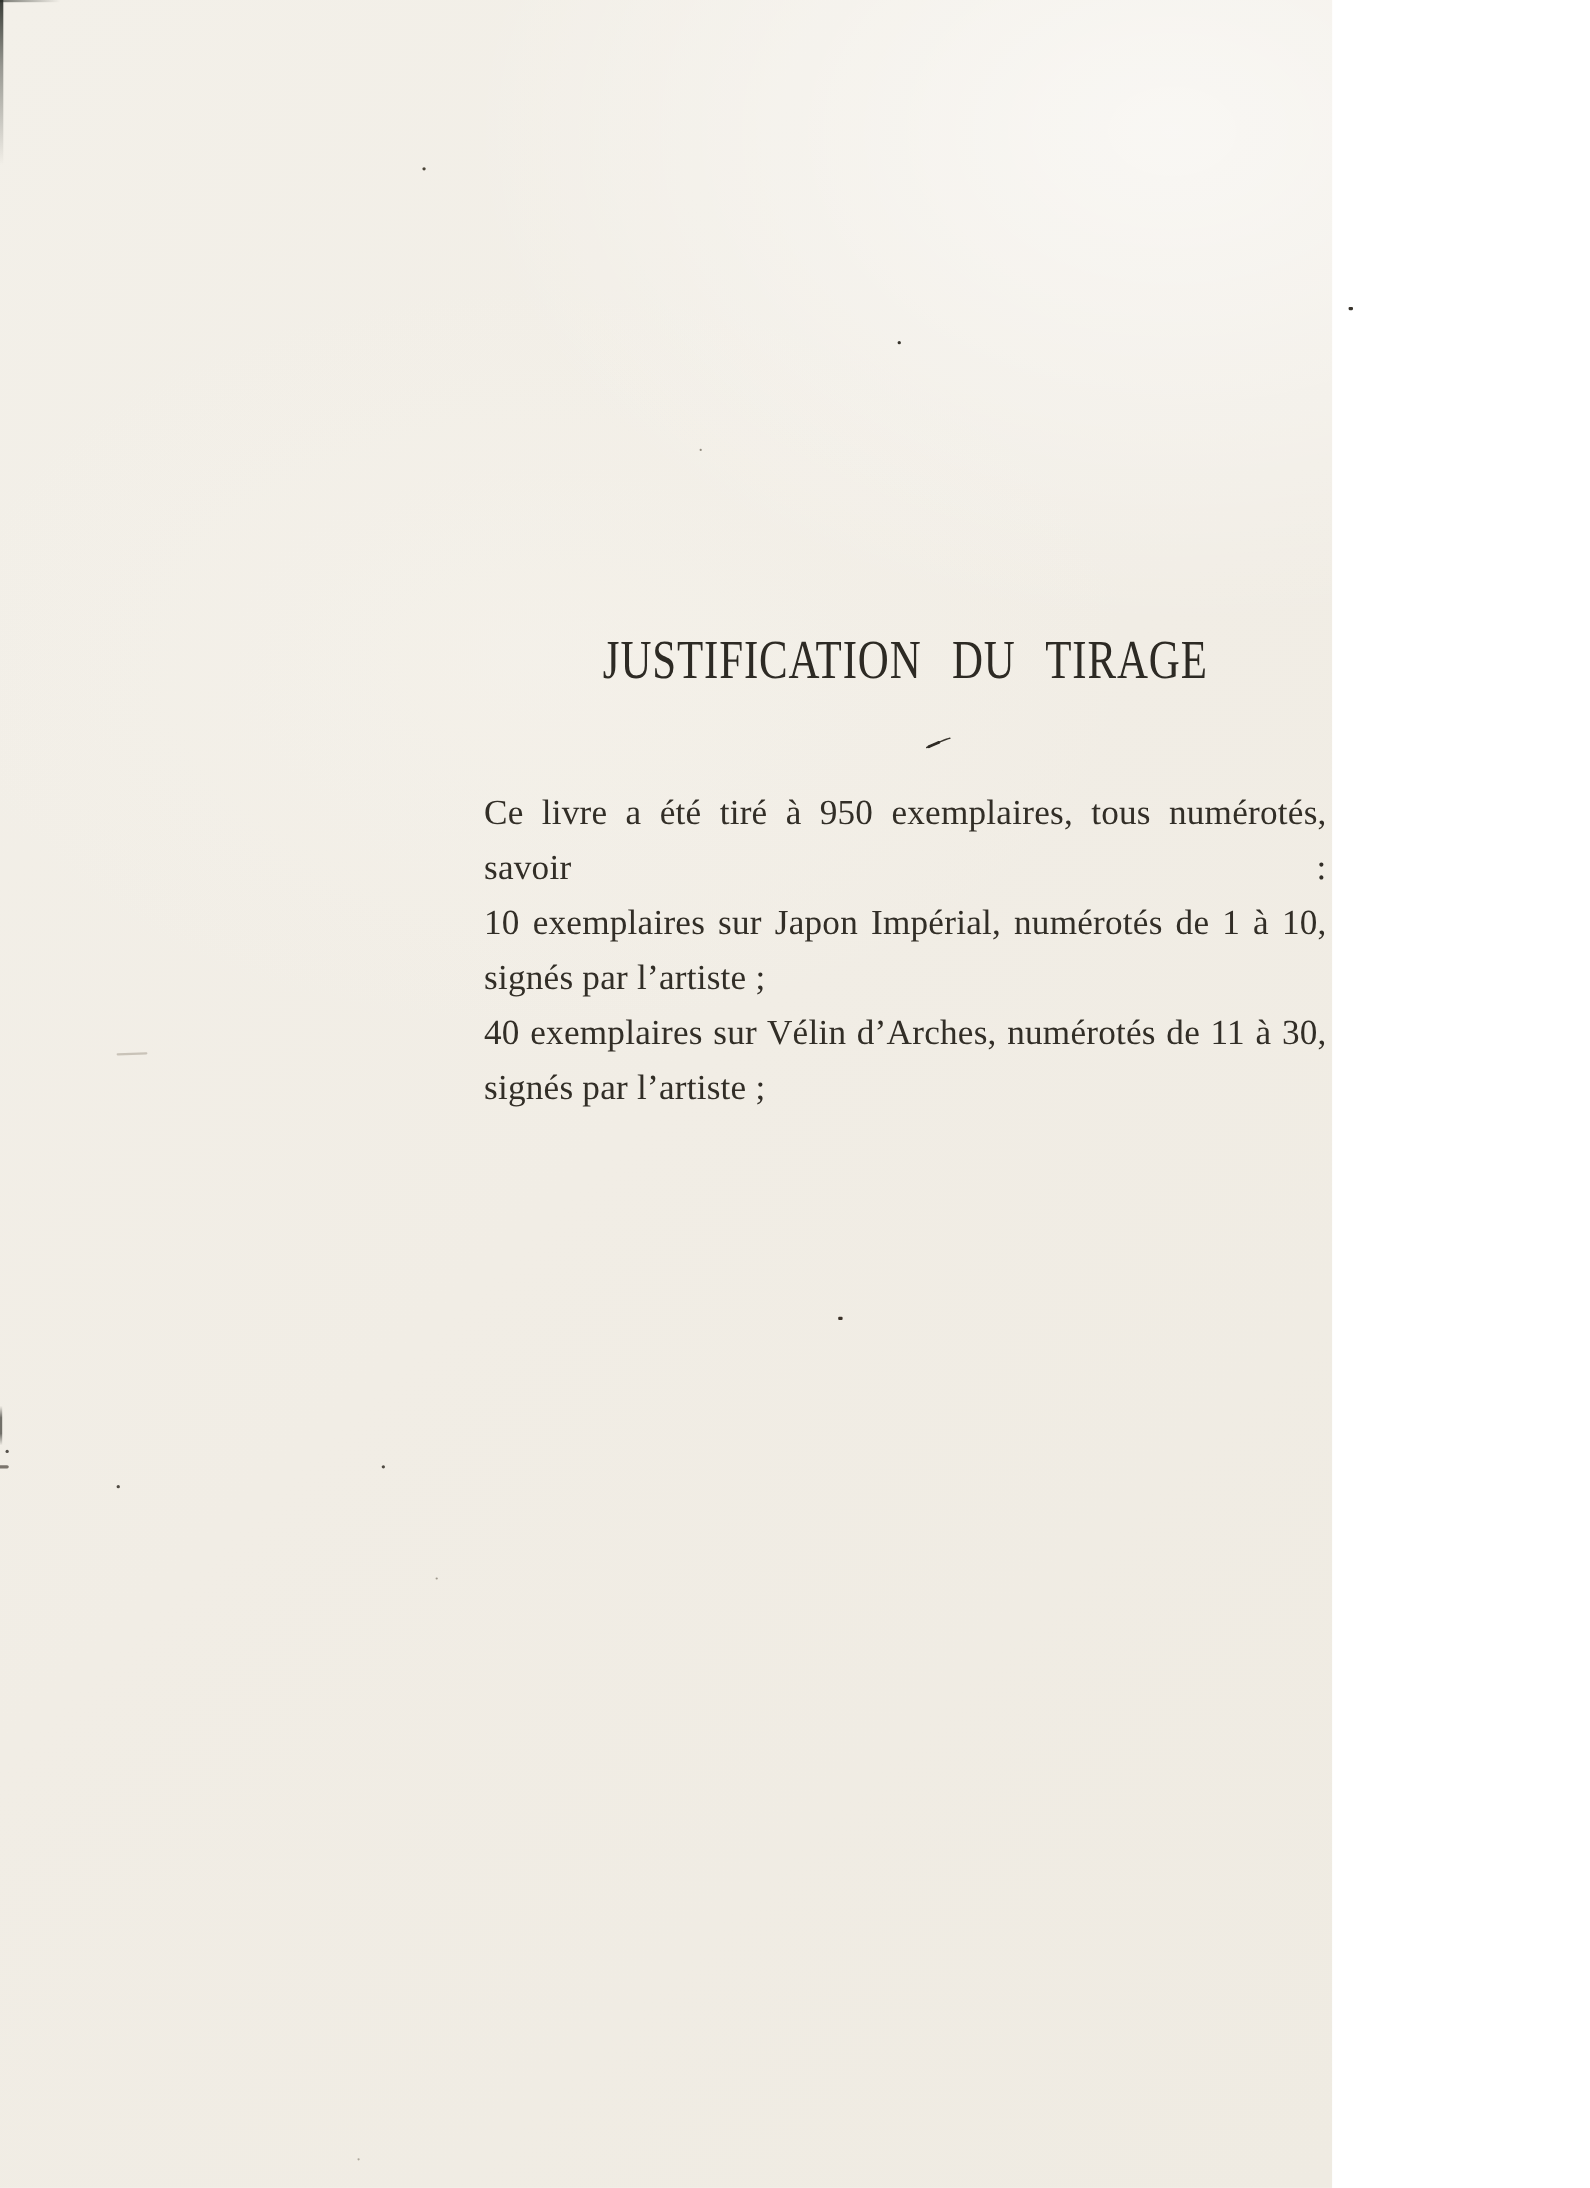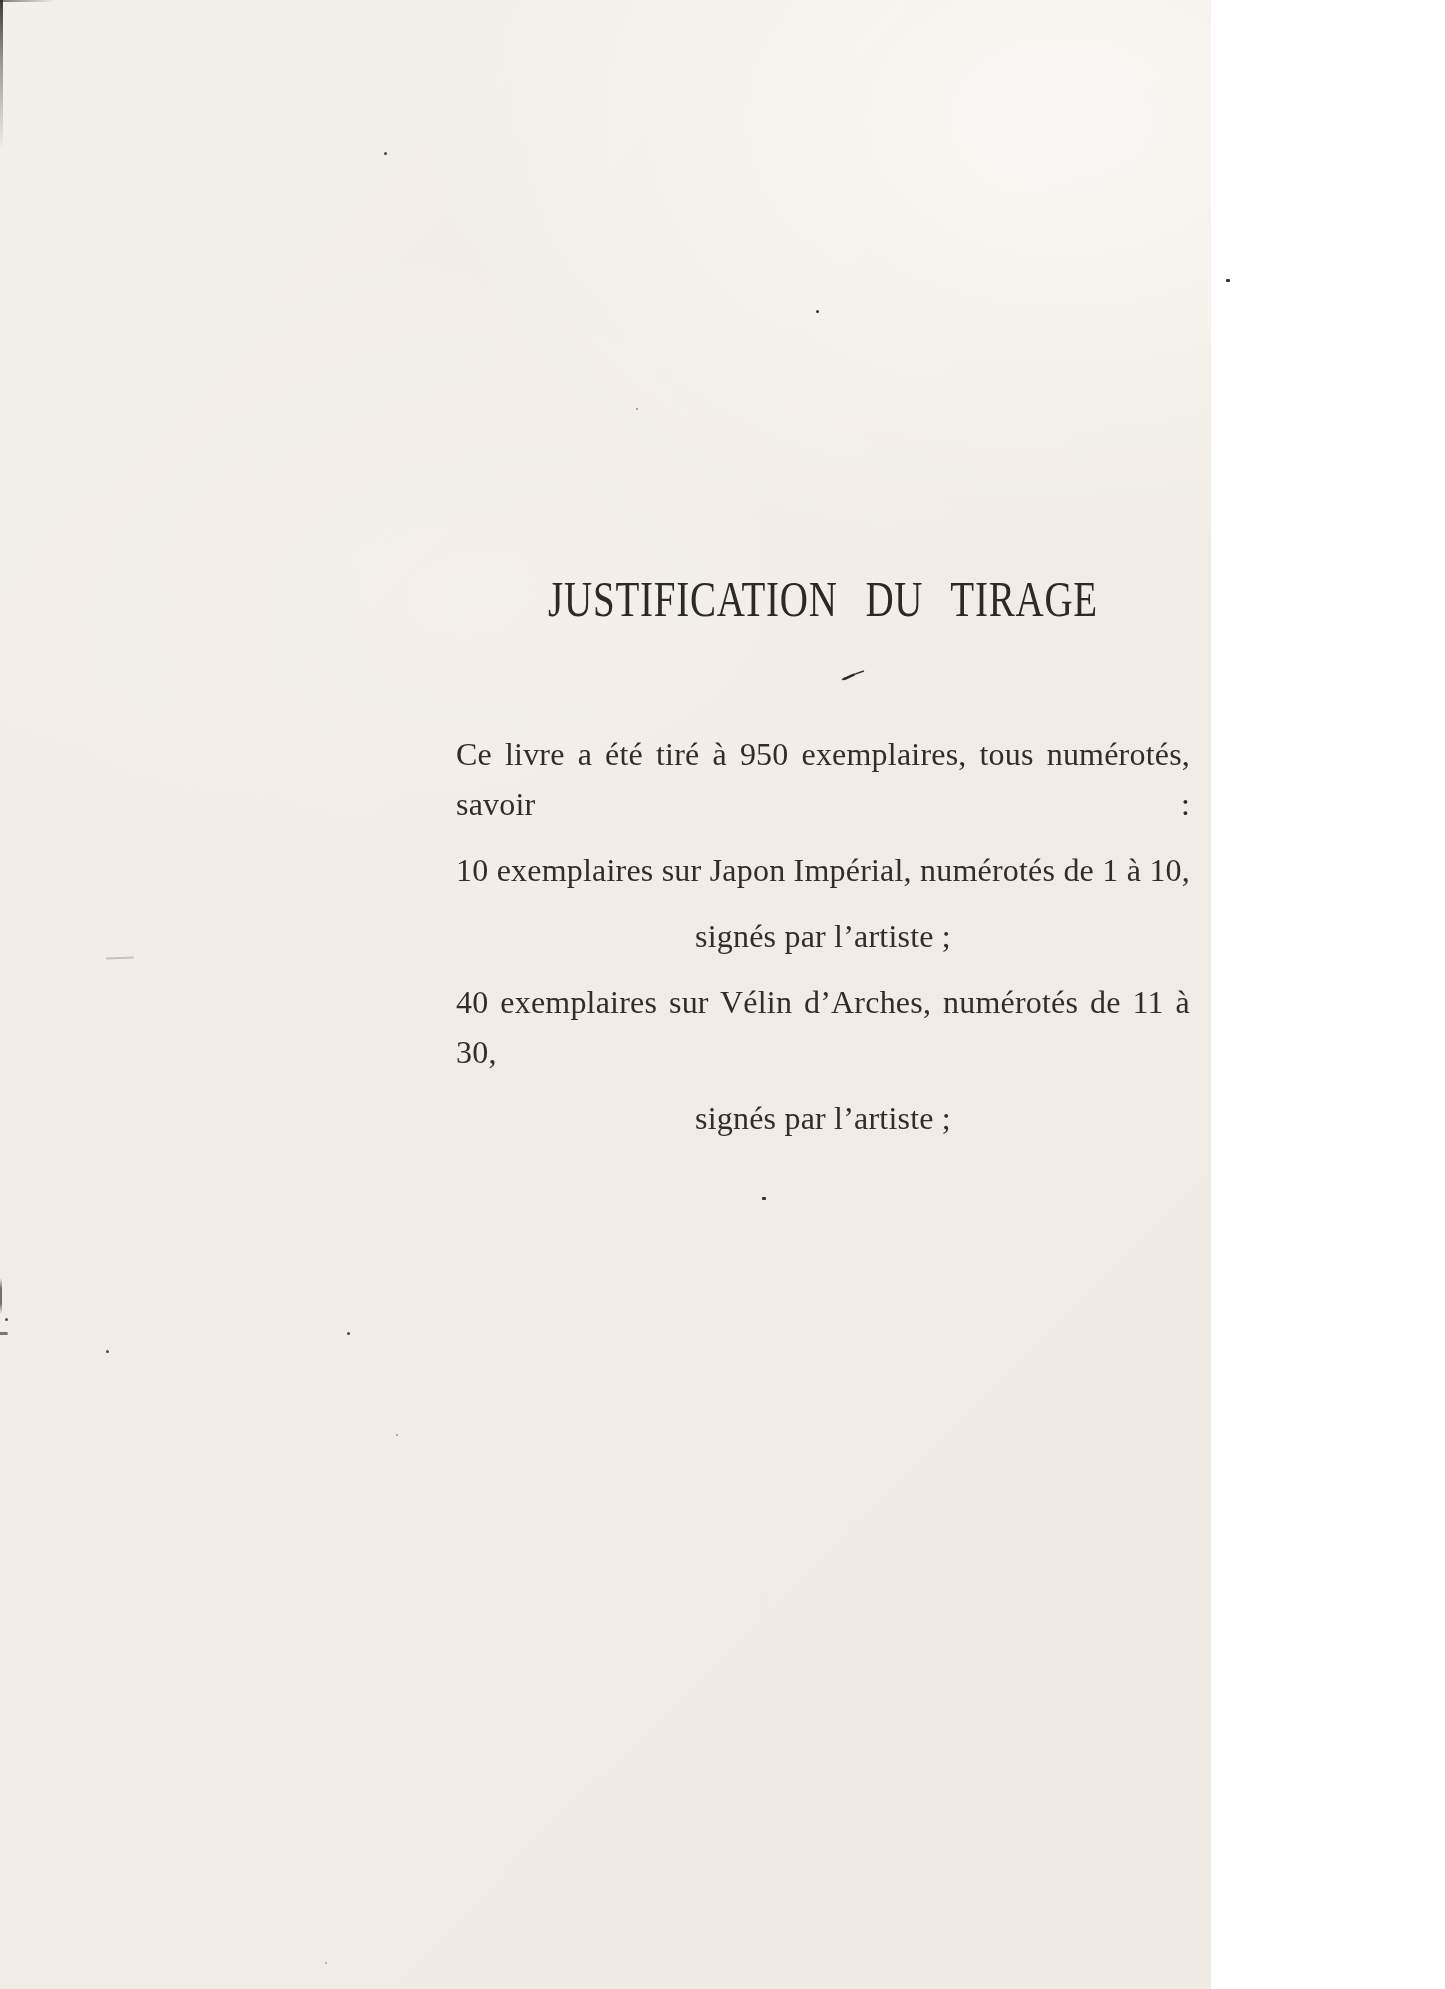--- a/index.html
+++ b/index.html
@@ -68,30 +68,29 @@
   
   .colophon {
     position: absolute;
     top: 713px; left: 440px; width: 766px;
     font-size: 32px;
     line-height: 50px;
     color: #322e27;
     letter-spacing: 0.2px;
   }
   .colophon p {
-    margin: 16px;
+    margin: 0;
     white-space: nowrap;
   }
   .colophon p.justify {
     white-space: normal;
     text-align: justify;
     text-align-last: justify;
   }
   .colophon p.center {
-    text-align: center;
   }
 
   
   .speck { position: absolute; border-radius: 50%; }
   .s1  { left: 384px;  top: 152px;  width: 3px; height: 3px; background: #4a4438; }
   .s2  { left: 1226px; top: 279px;  width: 4px; height: 3px; background: #38342c; border-radius: 1px; }
   .s3  { left: 816px;  top: 310px;  width: 3px; height: 3px; background: #38342c; }
   .s4  { left: 636px;  top: 408px;  width: 2px; height: 2px; background: rgba(92,84,70,0.65); }
   .s5  { left: 106px;  top: 957px;  width: 28px; height: 2px; background: rgba(125,114,96,0.35); border-radius: 1px; transform: rotate(-2deg); }
   .s6  { left: 762px;  top: 1197px; width: 4px; height: 3px; background: #3a3128; border-radius: 1px; }

